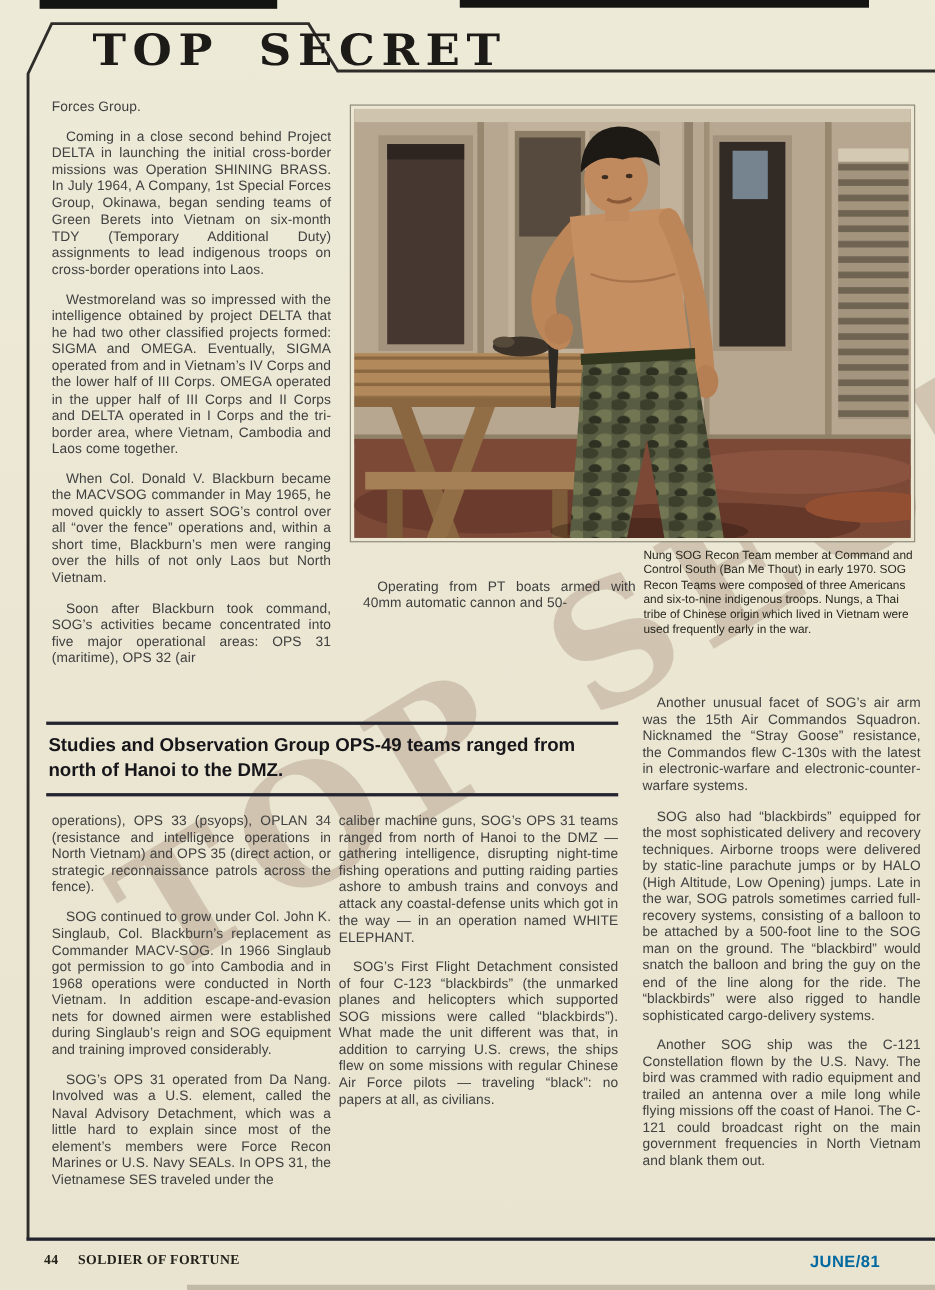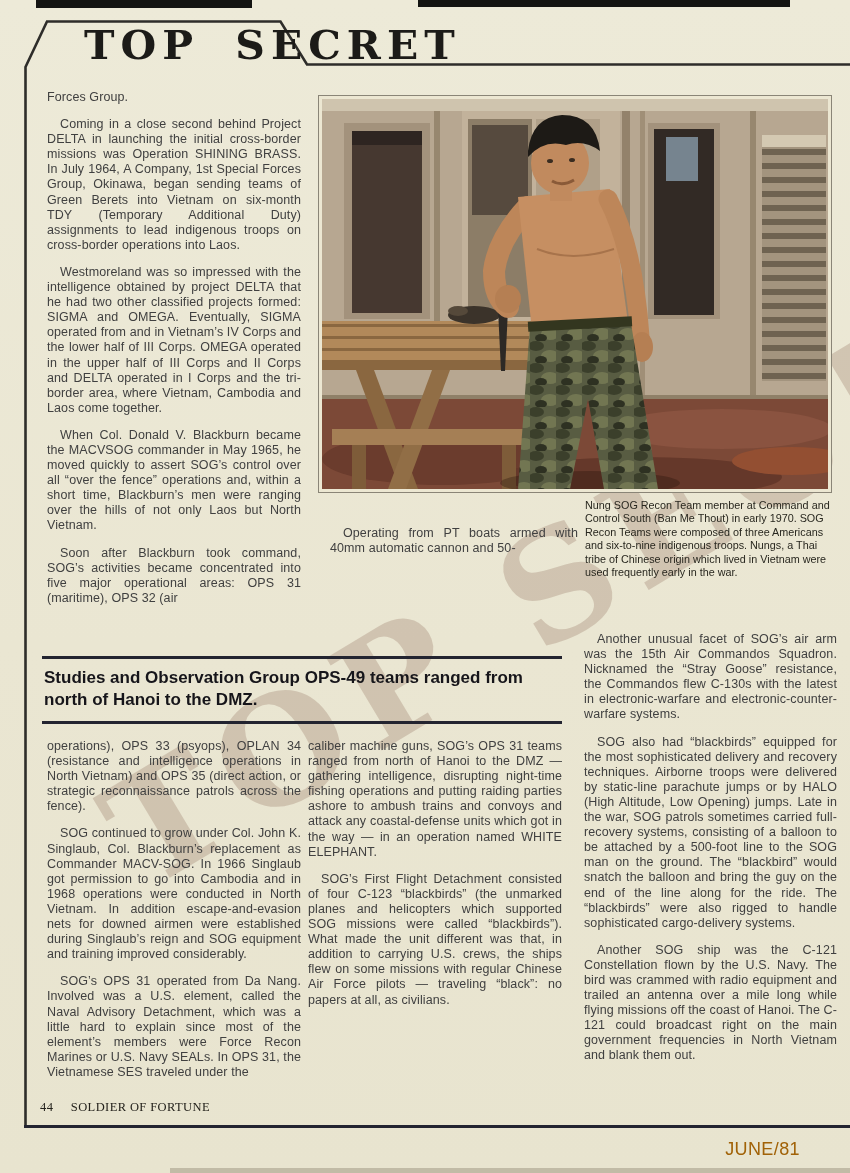--- a/index.html
+++ b/index.html
@@ -54,28 +54,28 @@
   
   .banner{
     left:42px;top:656px;width:520px;z-index:4;box-sizing:border-box;
     border-top:3px solid #232430;border-bottom:3px solid #232430;
     padding:8px 2px 10px 2px;
     font-size:17px;font-weight:bold;line-height:1.3;color:#16151a;
   }
   
   .bottom-rule{left:24px;top:1125px;width:826px;height:3px;background:#232430;z-index:4;}
   .footer-left{
-    left:40px;top:1100px;z-index:4;
-    font-family:"Liberation Serif",serif;font-weight:normal;font-size:12.5px;
+    left:40px;top:1138px;z-index:4;
+    font-family:"Liberation Serif",serif;font-weight:bold;font-size:12.5px;
     color:#24221c;letter-spacing:.4px;
   }
   .footer-left .mag{margin-left:14px;}
   .footer-right{
     right:50px;top:1139px;z-index:4;
-    font-weight:normal;font-size:18px;color:#a16207;letter-spacing:.4px;
+    font-weight:bold;font-size:15px;color:#0369a1;letter-spacing:.4px;
   }
   .bottom-edge{left:170px;top:1168px;width:680px;height:5px;background:rgba(120,112,90,.35);z-index:1;}
 </style>
 </head>
 <body>
 
 <div class="abs scan-bar" style="left:36px;width:216px;"></div>
 <div class="abs scan-bar" style="left:418px;width:372px;height:7px;"></div>
 <div class="abs bottom-edge"></div>
 

